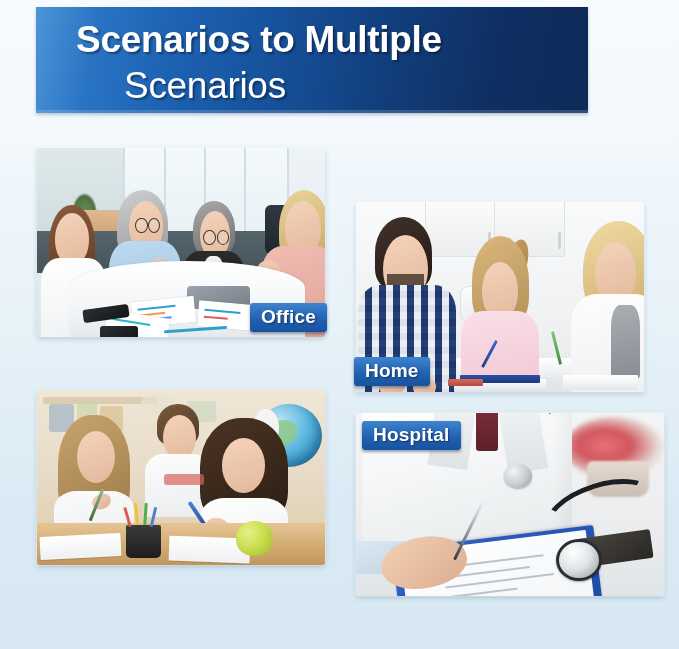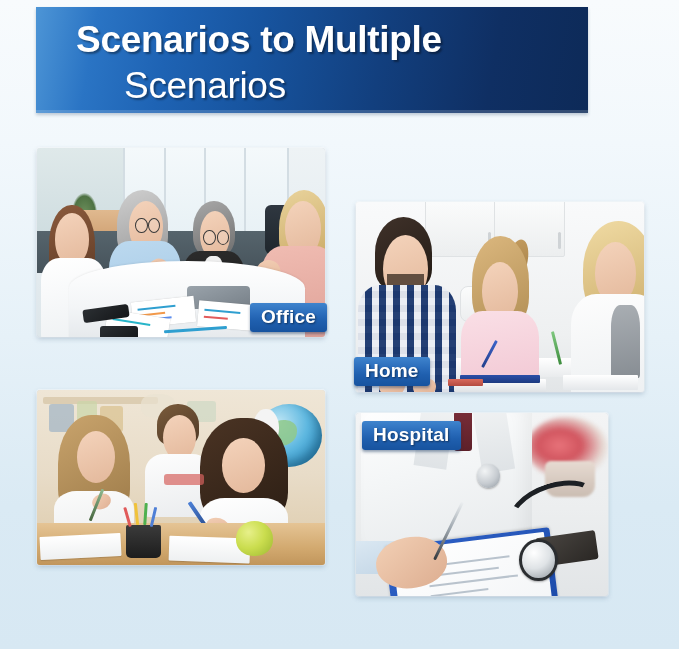--- a/index.html
+++ b/index.html
@@ -97,21 +97,21 @@
     box-shadow: 0 2px 3px rgba(20,50,90,0.45);
     text-shadow: 1px 1px 2px rgba(0,0,0,0.45);
     white-space: nowrap;
     line-height: 1.05;
   }
 
   
   #card-office   { left: 37px;  top: 148px; width: 288px; height: 189px; text-decoration: underline; }
   #card-home     { left: 356px; top: 178px; width: 288px; height: 190px; margin-top: 24px; }
   #card-school   { left: 37px;  top: 390px; width: 288px; height: 175px; }
-  #card-hospital { left: 356px; top: 413px; width: 252px; height: 183px; }
+  #card-hospital { left: 356px; top: 413px; width: 308px; height: 183px; }
 
   #badge-office   { right: -2px; bottom: 5px; }
   #badge-home     { left: -2px;  bottom: 6px; }
   #badge-school   { right: -2px; top: -13px; }
   #badge-hospital { left: 6px;   top: 8px; }
 
   
   #scene-office { background: linear-gradient(180deg,#eef3f5 0%, #e7eef2 40%, #dde6ea 100%); }
   .off-window {
     position: absolute; top: 0; height: 46%;

